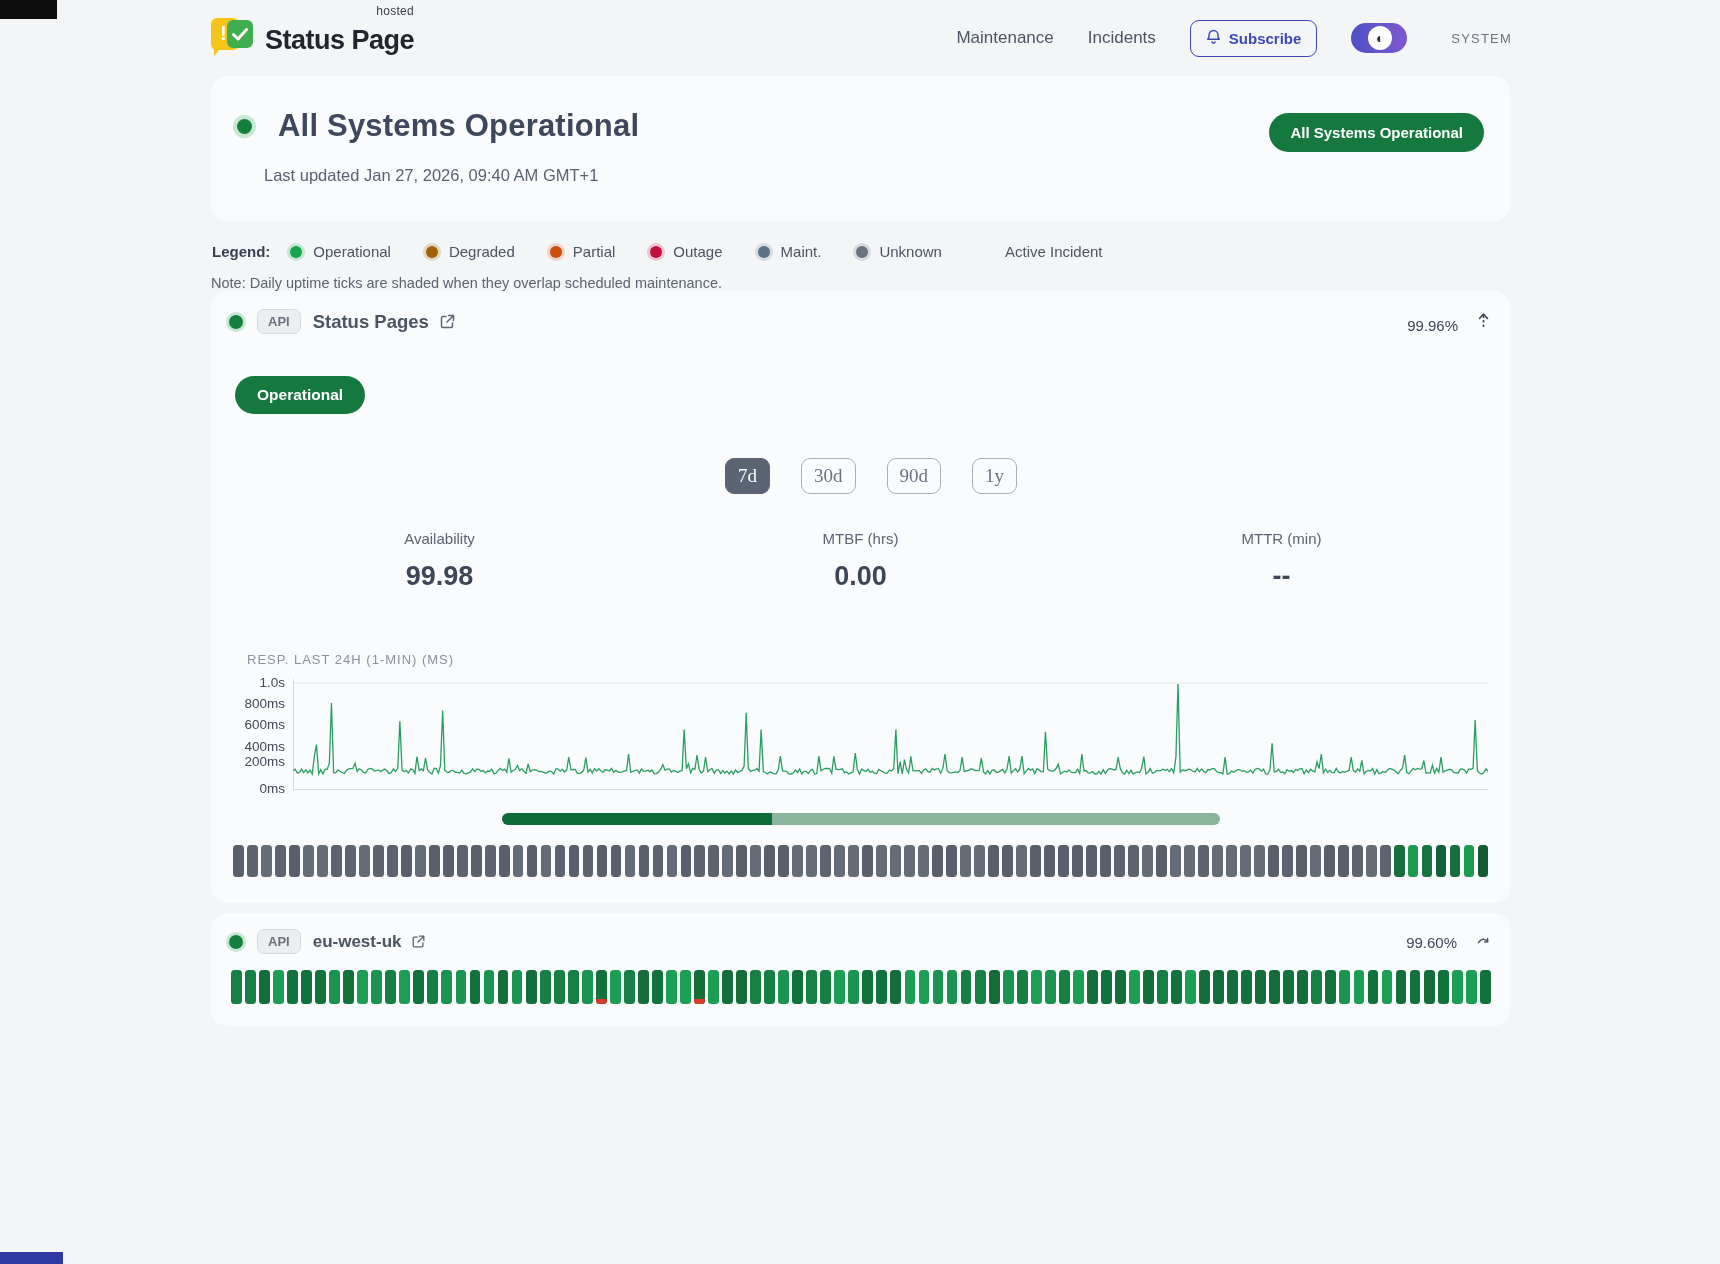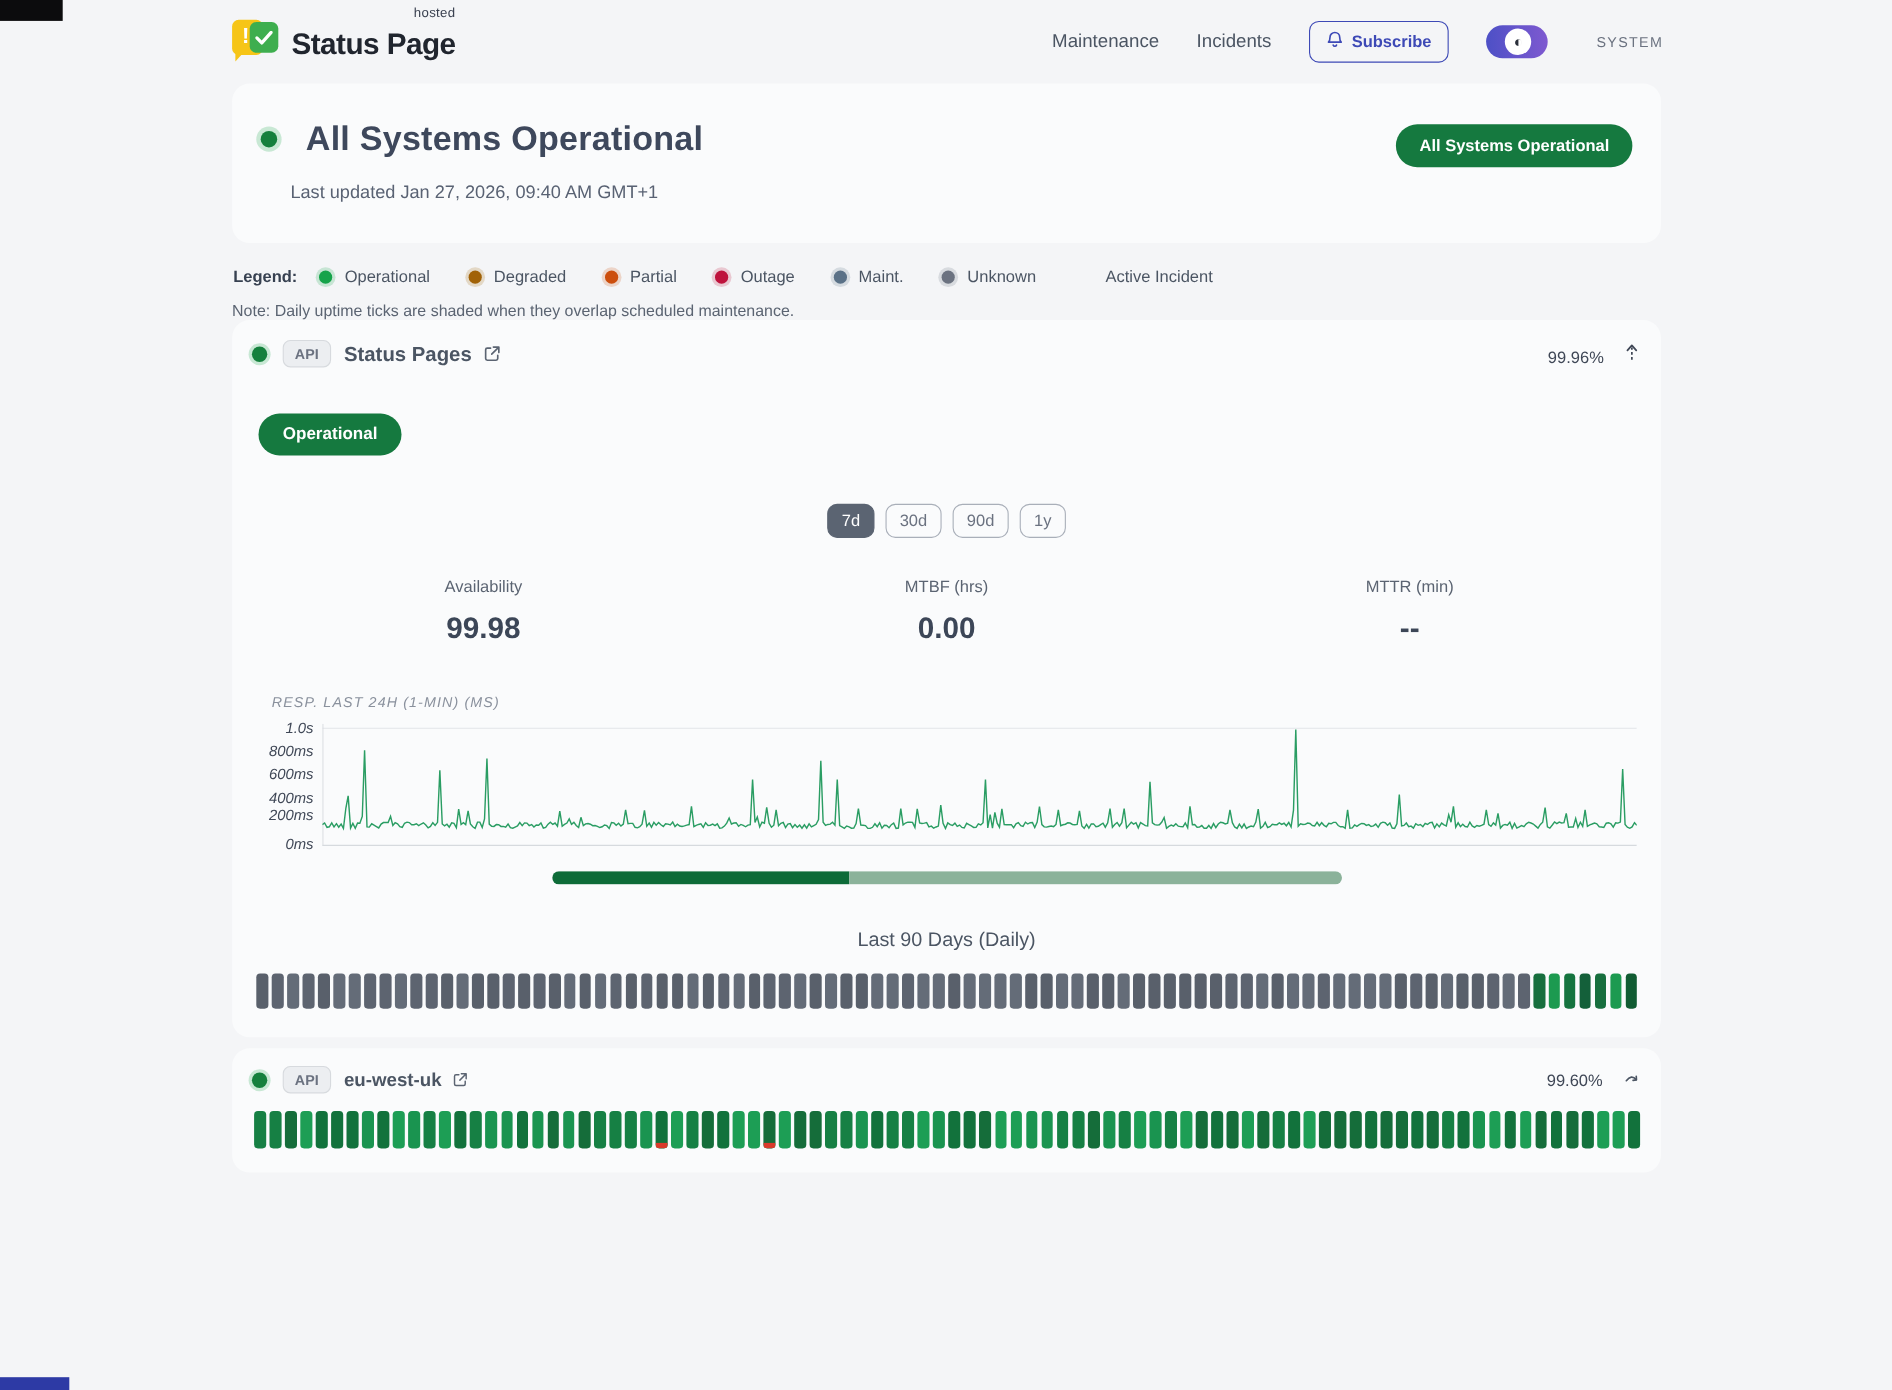--- a/index.html
+++ b/index.html
@@ -53,30 +53,30 @@
   .comp-name { font-size:18.5px; font-weight:700; color:#4b5563; text-decoration:none; display:flex; align-items:center; gap:10px; }
   .comp-name.small { font-size:17px; }
   .ext-icon svg { display:block; }
   .comp-right { margin-left:auto; display:flex; align-items:flex-end; gap:17px; }
   .comp-uptime { font-size:15px; color:#3f4756; }
   .icon-btn { background:none; border:none; cursor:pointer; padding:2px; color:#4b5563; }
 
   .status-pill { display:inline-block; background:#15793f; color:#fff; font-weight:700; font-size:15.5px; border-radius:999px; padding:10px 22px; margin:42px 0 0 6px; }
 
   .range-row { display:flex; justify-content:center; gap:10px; margin-top:44px; }
-  .range-btn { font-family:Liberation Sans, sans-serif; font-size:15px; border-radius:9px; padding:6px 12px; cursor:pointer; }
+  .range-btn { font-family:Liberation Serif, serif; font-size:19px; border-radius:9px; padding:6px 12px; cursor:pointer;margin-left:21px; }
   .range-btn.sel { background:#5b6472; color:#fff; border:1px solid #5b6472; }
   .range-btn.unsel { background:transparent; color:#6b7280; border:1px solid #a9afb9; }
 
   .metrics-row { display:flex; margin-top:36px; }
   .metric { flex:1; text-align:center; }
   .metric-label { font-size:15px; color:#5b6472; }
   .metric-value { font-size:27px; font-weight:600; color:#3c4657; margin-top:14px; }
 
-  .chart-block { margin:44px 4px 0 14px;font-style:italic; }
+  .chart-block { margin:60px 4px 0 14px; }
   .chart-title { font-size:13px; color:#8a919d; letter-spacing:1px; margin-left:4px; }
   .chart-area { display:flex; margin-top:12px; }
   .ylabs { width:50px; position:relative; height:112px; flex:0 0 auto; }
   .ylabs span { position:absolute; right:8px; font-size:13.5px; color:#3f4756; }
   .plot { flex:1; height:112px; position:relative; }
   .plot svg { width:100%; height:112px; display:block; }
   .xlabs { position:relative; height:22px; margin-left:50px; margin-top:6px; }
   .xlabs span { position:absolute; transform:translateX(-50%); font-size:13.5px; color:#4b5563; }
 
   .center-label { text-align:center; font-size:18px; color:#4b5563; margin-top:40px; }
@@ -246,21 +246,20 @@
               </svg>
           </div>
         </div>
       </div>
 
       <div class="today-bar">
         <div class="today-done" id="today-done" style="width: 37.7%; background: rgb(13, 107, 56);"></div>
         <div class="today-rest" style="background: rgb(139, 178, 154);"></div>
       </div>
 
-      <div class="center-label">Last 90 Days (Daily)</div>
       <div class="tickbar main" id="main-ticks">
           <div class="tick" style="background: rgb(89, 96, 107);"></div>
           <div class="tick" style="background: rgb(93, 100, 112);"></div>
           <div class="tick" style="background: rgb(100, 108, 120);"></div>
           <div class="tick" style="background: rgb(93, 100, 112);"></div>
           <div class="tick" style="background: rgb(89, 96, 107);"></div>
           <div class="tick" style="background: rgb(100, 108, 120);"></div>
           <div class="tick" style="background: rgb(100, 108, 120);"></div>
           <div class="tick" style="background: rgb(93, 100, 112);"></div>
           <div class="tick" style="background: rgb(93, 100, 112);"></div>

